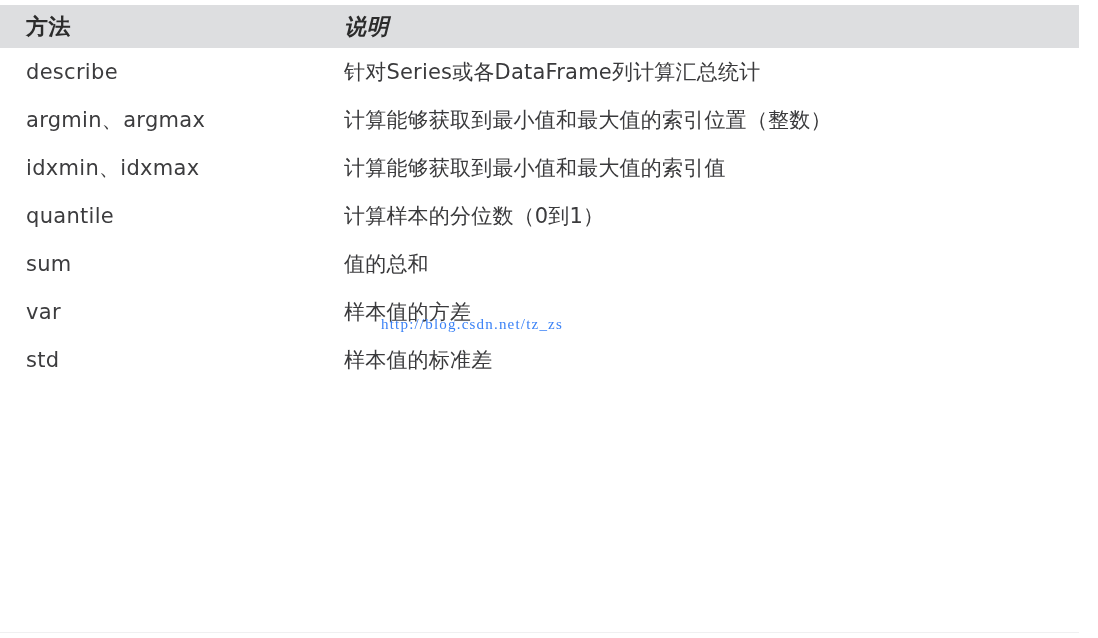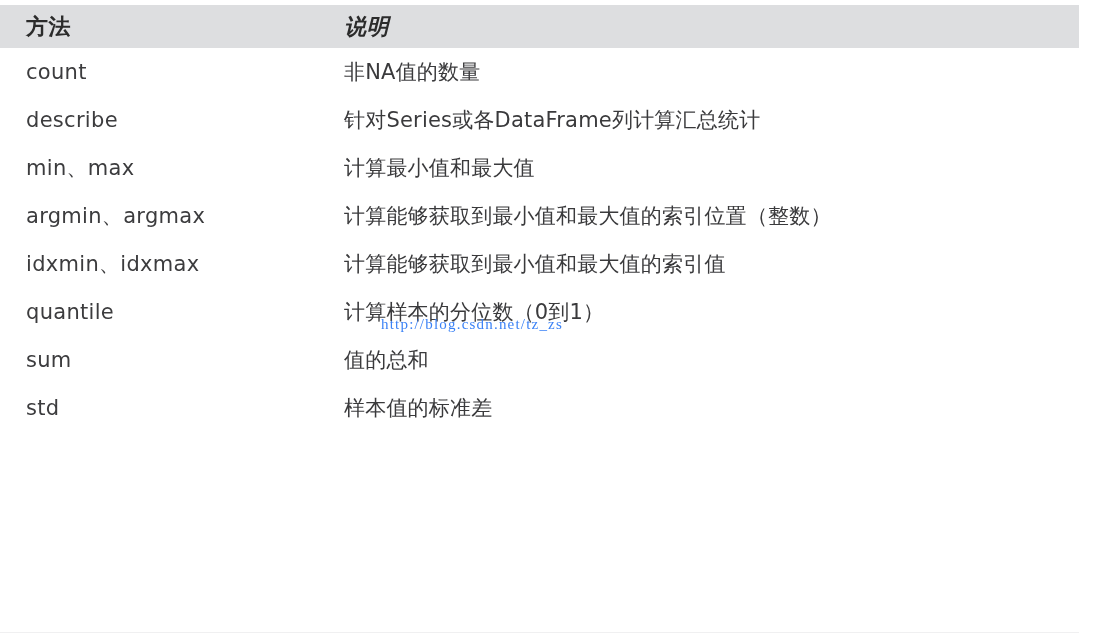--- a/index.html
+++ b/index.html
@@ -120,48 +120,44 @@
       <col class="col-desc">
     </colgroup>
     <thead>
       <tr class="header-row">
         <th class="method-head">方法</th>
         <th class="desc-head">说明</th>
       </tr>
     </thead>
     <tbody>
       <tr>
-        <td class="method-cell">count</td>
-        <td class="desc-cell">非NA值的数量</td>
-      </tr>
-      <tr>
         <td class="method-cell">describe</td>
         <td class="desc-cell">针对Series或各DataFrame列计算汇总统计</td>
-      </tr>
-      <tr>
-        <td class="method-cell">min、max</td>
-        <td class="desc-cell">计算最小值和最大值</td>
       </tr>
       <tr>
         <td class="method-cell">argmin、argmax</td>
         <td class="desc-cell">计算能够获取到最小值和最大值的索引位置（整数）</td>
       </tr>
       <tr>
         <td class="method-cell">idxmin、idxmax</td>
         <td class="desc-cell">计算能够获取到最小值和最大值的索引值</td>
       </tr>
       <tr>
         <td class="method-cell">quantile</td>
         <td class="desc-cell">计算样本的分位数（0到1）</td>
       </tr>
       <tr>
         <td class="method-cell">sum</td>
         <td class="desc-cell">值的总和</td>
       </tr>
       <tr>
+        <td class="method-cell">var</td>
+        <td class="desc-cell">样本值的方差</td>
+      </tr>
+      <tr>
         <td class="method-cell">std</td>
         <td class="desc-cell">样本值的标准差</td>
       </tr>
     </tbody>
   </table>
 
   <div class="bottom-rule"></div>
 
   <div class="watermark">http://blog.csdn.net/tz_zs</div>
 

